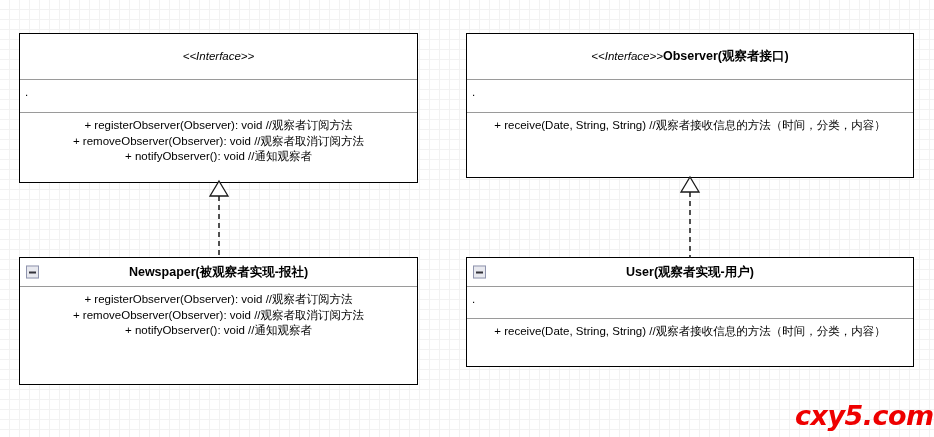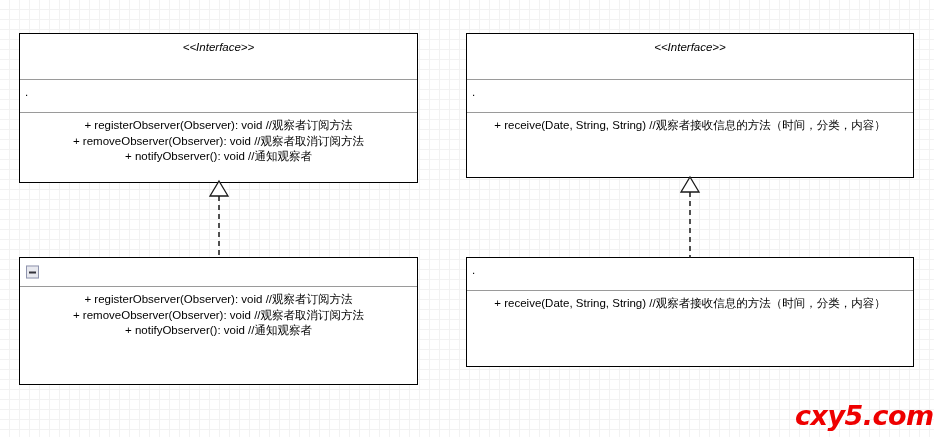--- a/index.html
+++ b/index.html
@@ -46,21 +46,21 @@
     box-sizing: border-box;
     position: relative;
   }
   .compartment + .compartment {
     border-top: 1.4px solid #9a9a9a;
   }
 
   
   .cmp-header {
     display: flex;
-    align-items: flex-start;
+    align-items: center;
     justify-content: center;
     flex-direction: row;
     text-align: center;
     padding: 6px 4px 7px 4px;
   }
   .stereotype {
     font-size: 11.5px;
     font-style: italic;
     color: #000000;
     line-height: 15px;
@@ -155,41 +155,47 @@
     <div class="compartment cmp-members" style="flex:1;">
       <div class="member">+ registerObserver(Observer): void //观察者订阅方法</div>
       <div class="member">+ removeObserver(Observer): void //观察者取消订阅方法</div>
       <div class="member">+ notifyObserver(): void //通知观察者</div>
     </div>
   </div>
 
   <div class="uml-box" style="left:466px; top:33px; width:448px; height:145px;">
     <div class="compartment cmp-header" style="height:45px;">
       <div class="stereotype">&lt;&lt;Interface&gt;&gt;</div>
+      <div class="class-title">Observer(观察者接口)</div>
     </div>
     <div class="compartment cmp-members" style="height:33px;">
       <div class="member-empty">.</div>
     </div>
     <div class="compartment cmp-members" style="flex:1;">
       <div class="member">+ receive(Date, String, String) //观察者接收信息的方法（时间，分类，内容）</div>
     </div>
   </div>
 
   <div class="uml-box" style="left:19px; top:257px; width:399px; height:128px;">
     <div class="compartment cmp-header header-single" style="height:28px;">
       <span class="collapse-icon"></span>
+      <div class="class-title">Newspaper(被观察者实现-报社)</div>
     </div>
     <div class="compartment cmp-members" style="flex:1;">
       <div class="member">+ registerObserver(Observer): void //观察者订阅方法</div>
       <div class="member">+ removeObserver(Observer): void //观察者取消订阅方法</div>
       <div class="member">+ notifyObserver(): void //通知观察者</div>
     </div>
   </div>
 
   <div class="uml-box" style="left:466px; top:257px; width:448px; height:110px;">
+    <div class="compartment cmp-header header-single" style="height:28px;">
+      <span class="collapse-icon"></span>
+      <div class="class-title">User(观察者实现-用户)</div>
+    </div>
     <div class="compartment cmp-members" style="height:32px;">
       <div class="member-empty">.</div>
     </div>
     <div class="compartment cmp-members" style="flex:1;">
       <div class="member">+ receive(Date, String, String) //观察者接收信息的方法（时间，分类，内容）</div>
     </div>
   </div>
 
   <div class="connector">
     <svg width="40" height="85" style="position:absolute; left:199px; top:180px; overflow:visible;">

